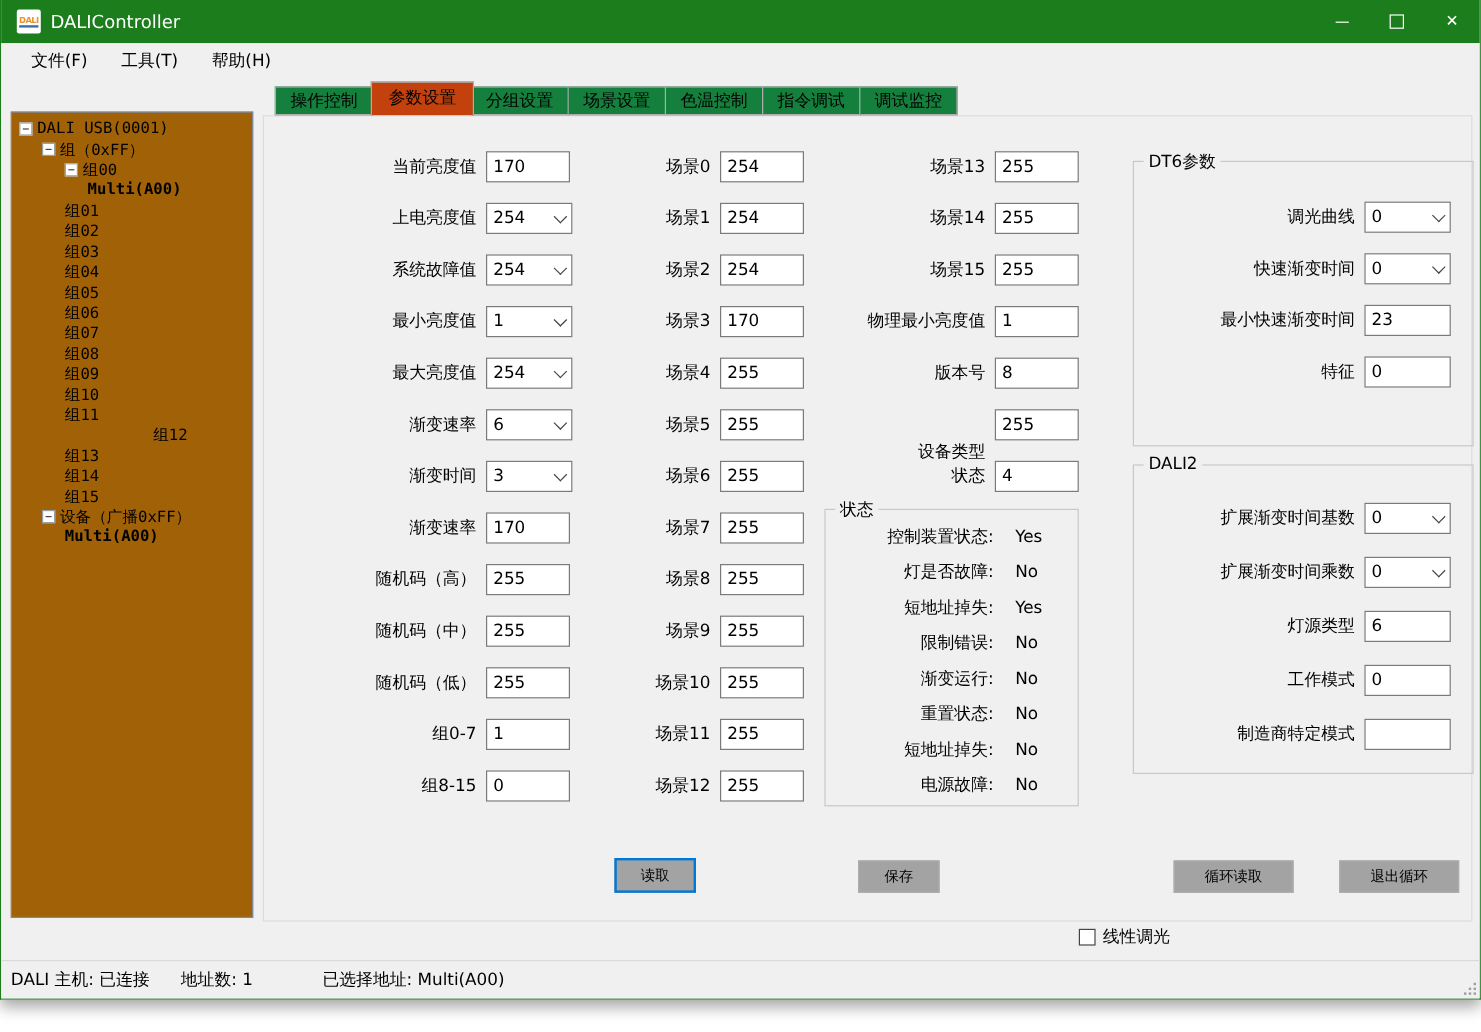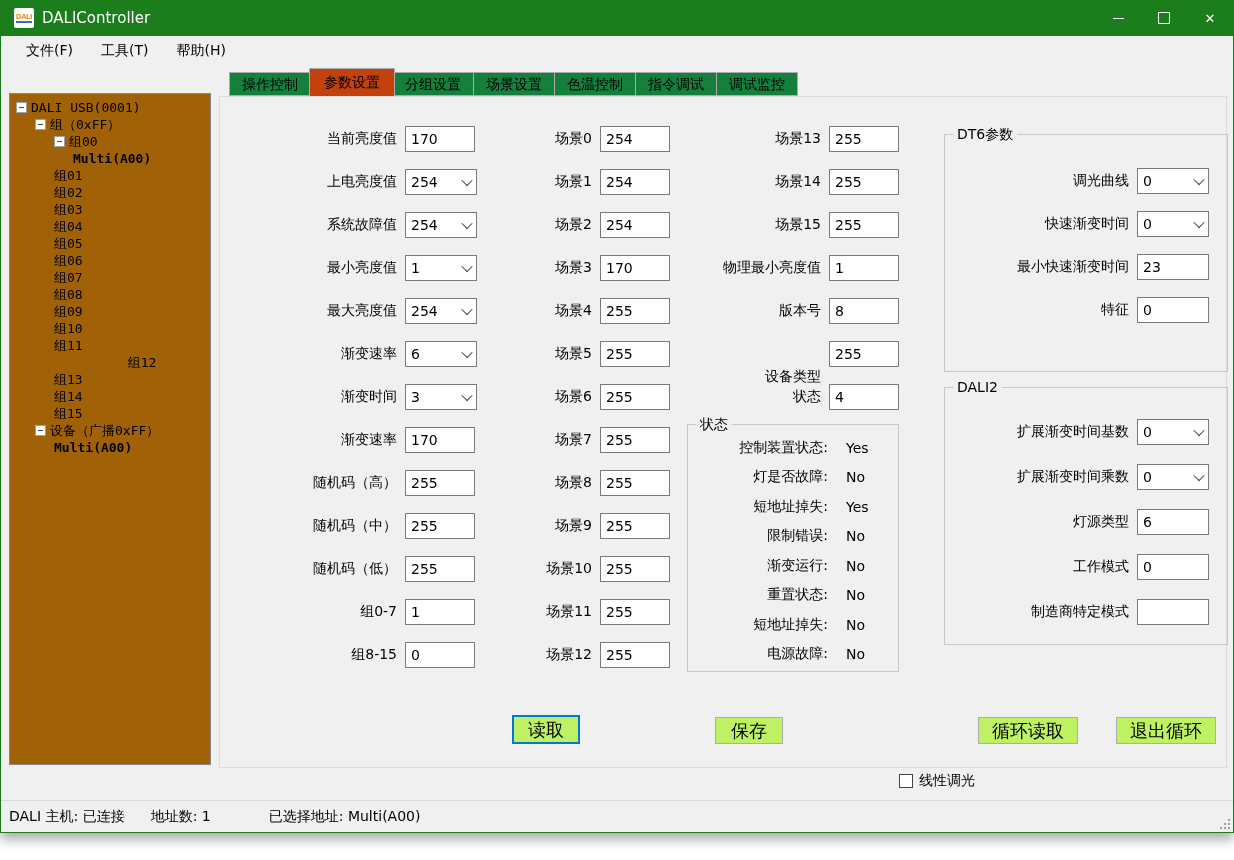--- a/index.html
+++ b/index.html
@@ -73,22 +73,22 @@
   .slabel{ width:140px; text-align:right; font-size:14px; color:#000; flex:none; }
   .svalue{ margin-left:18px; font-size:14px; color:#000; }
   .dt6-group{ left:724px; top:37px; width:284px; height:238px; }
   .dali2-group{ left:724px; top:290px; width:284px; height:258px; }
   .dt6-group .grows{ padding-top:24px; }
   .dali2-group .grows{ padding-top:21px; }
   .dali2-group .frow{ height:45px; }
   .grows .finput, .grows .combo{ width:72px; }
 
   
-  .btn{ position:absolute; height:27px; background:#bef264; border:1px solid #adadad;
-    font-size:18px; font-family:"DejaVu Sans", sans-serif; color:#000;text-align:center; }
+  .btn{ position:absolute; height:27px; background:#a3a3a3; border:1px solid #adadad;
+    font-size:12px; font-family:"DejaVu Sans", sans-serif; color:#000;text-align:center; }
   .btn.read{ left:292px; top:618px; width:68px; height:29px; border:2px solid #0078d7; }
   .btn.save{ left:495px; top:620px; width:68px; }
   .btn.loop{ left:758px; top:620px; width:100px; }
   .btn.exit{ left:896px; top:620px; width:100px; }
 
   
   .chkrow{ position:absolute; left:898px; top:706px; display:flex; align-items:center; font-size:14px; color:#000; }
   .chk{ width:14px; height:14px; border:1px solid #444; background:#fff; margin-right:6px; flex:none; }
 
   

